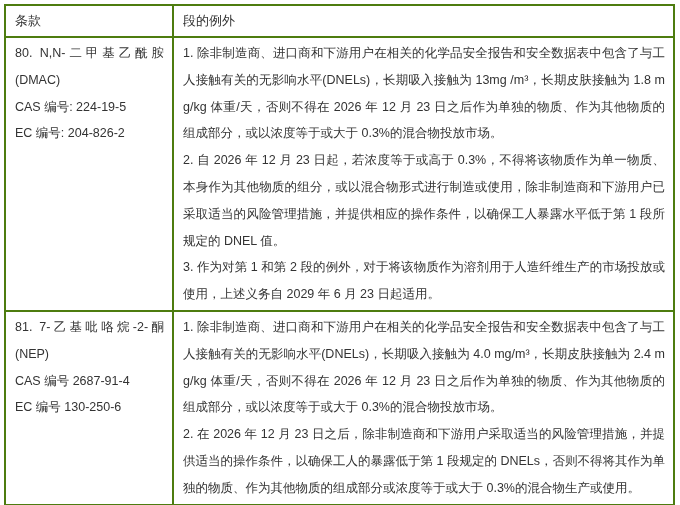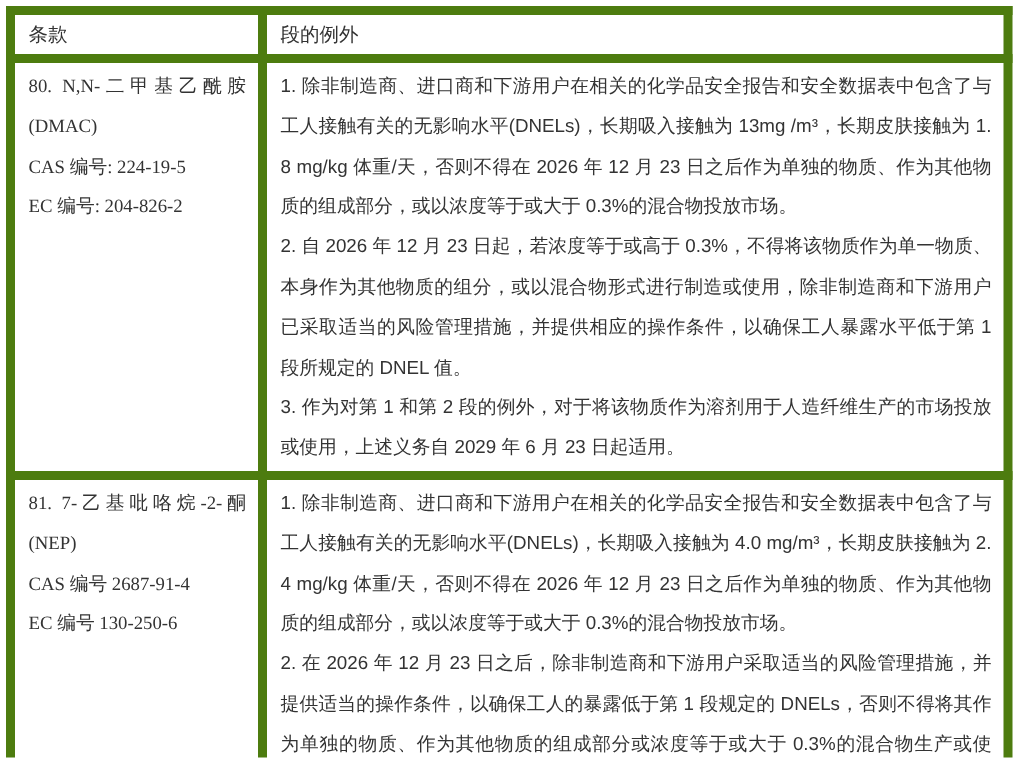--- a/index.html
+++ b/index.html
@@ -17,21 +17,21 @@
   .doc {
     padding: 4px 4px 0 4px;
   }
   table.restriction-table {
     border-collapse: collapse;
     table-layout: fixed;
     width: 671px;
   }
   col.col-clause { width: 168px; }
   th, td {
-    border: 6px solid #4d7c0f;
+    border: 2px solid #4d7c0f;
     background: #ffffff;
     font-size: 12.5px;
     font-weight: normal;
     text-align: left;
     vertical-align: top;
     padding: 2px 8px 2px 9px;
     box-sizing: border-box;
     word-break: break-all;
   }
   thead th {
@@ -41,21 +41,20 @@
     padding-top: 0;
     padding-bottom: 0;
   }
   tbody td {
     line-height: 26.8px;
   }
   tr.row-80 td { height: 272px; }
   tr.row-81 td { height: 192px; }
   .clause-line {
     text-align: justify;
-    font-family: Liberation Serif, serif;
   }
   .clause-line.stretch {
     text-align-last: justify;
     -moz-text-align-last: justify;
   }
   .req-para {
     margin: 0;
     text-align: justify;
   }
 </style>

